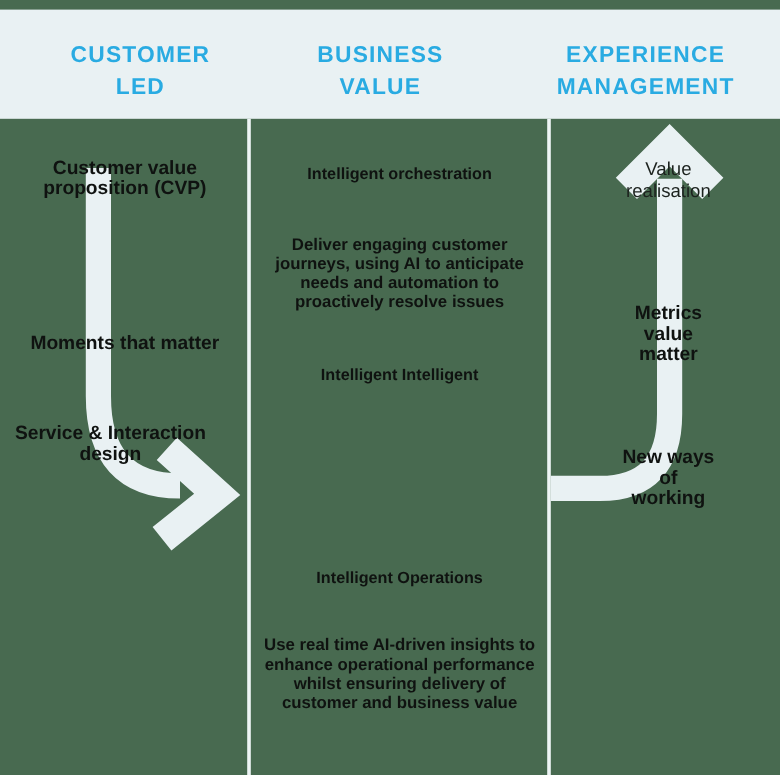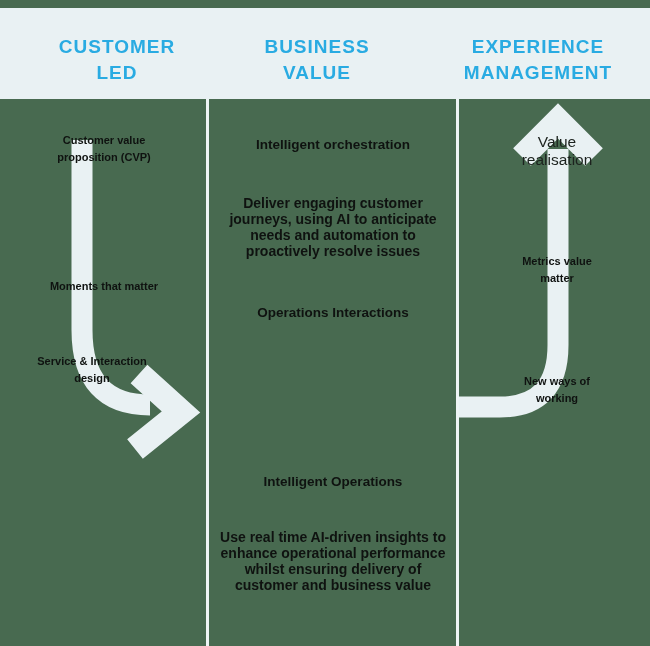--- a/index.html
+++ b/index.html
@@ -23,21 +23,21 @@
   }
   .divider{
     position:absolute;top:99px;width:3px;height:547px;background:#eef4f5;
   }
   .divider.d1{left:206px;}
   .divider.d2{left:456px;}
   .arrows{position:absolute;left:0;top:0;width:650px;height:646px;}
   .label{
     position:absolute;transform:translateX(-50%);
     color:#0f1210;text-align:center;white-space:pre-line;
-    font-size:11px;line-height:17px;font-weight:bold;
+    font-size:16px;line-height:17px;font-weight:bold;
   }
   .label.regular{font-weight:normal;font-size:15.5px;line-height:18px;color:#1c221e;}
   .heading{
     position:absolute;transform:translateX(-50%);
     color:#0f1210;text-align:left;white-space:pre-line;
     font-weight:bold;font-size:13.5px;line-height:17px;
   }
   .para{
     position:absolute;transform:translateX(-50%);
     color:#0f1210;text-align:center;white-space:pre-line;
@@ -85,21 +85,21 @@
   <div class="label" style="left:104px;top:254px;margin-top:24px;">Moments that matter</div>
   <div class="label" style="left:92px;top:353px;">Service &amp; Interaction
 design</div>
 
   <div class="heading" style="left:333px;top:136px;">Intelligent orchestration</div>
   <div class="para" style="left:333px;top:195px;">Deliver engaging customer
 journeys, using AI to anticipate
 needs and automation to
 proactively resolve issues</div>
 
-  <div class="heading" style="left:333px;top:304px;">Operations Interactions</div>
+  <div class="heading" style="left:333px;top:304px;">Intelligent Intelligent</div>
 
   <div class="heading" style="left:333px;top:473px;">Intelligent Operations</div>
   <div class="para" style="left:333px;top:529px;">Use real time AI-driven insights to
 enhance operational performance
 whilst ensuring delivery of
 customer and business value</div>
 
   <div class="label regular" style="left:557px;top:133px;">Value
 realisation</div>
   <div class="label" style="left:557px;top:253px;">Metrics value

